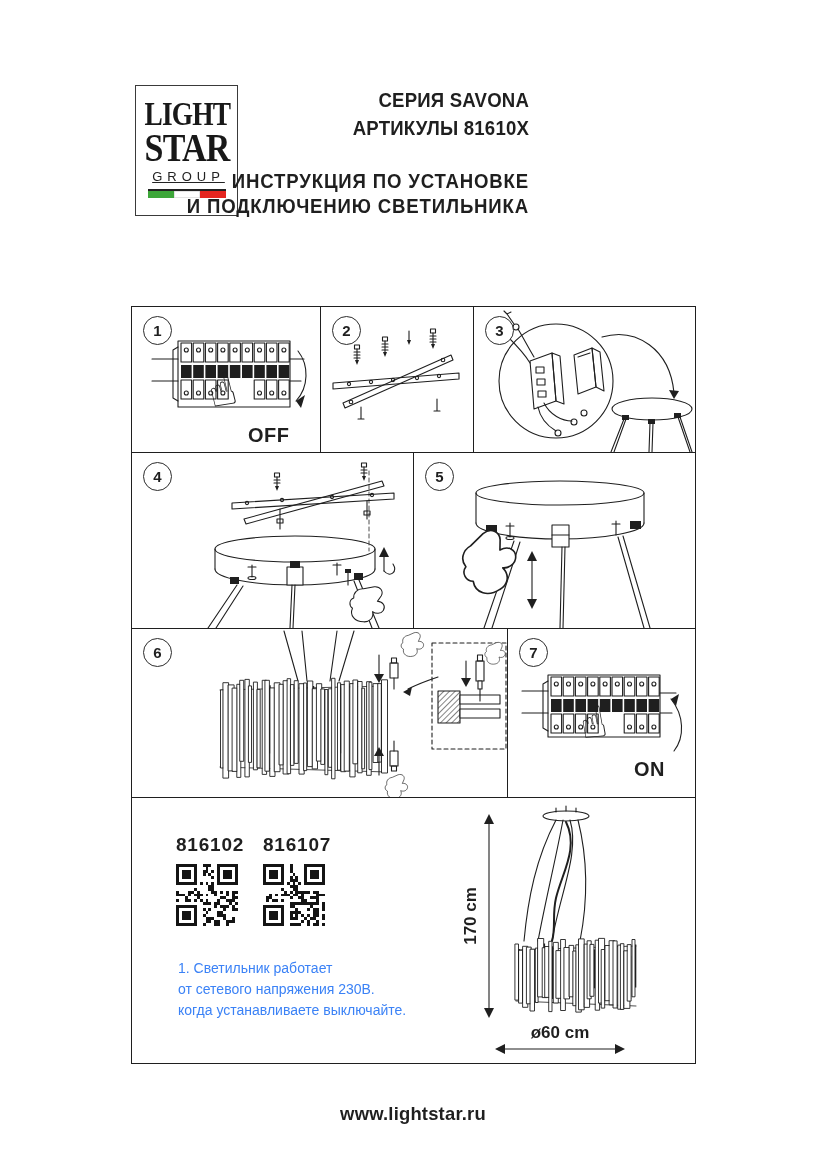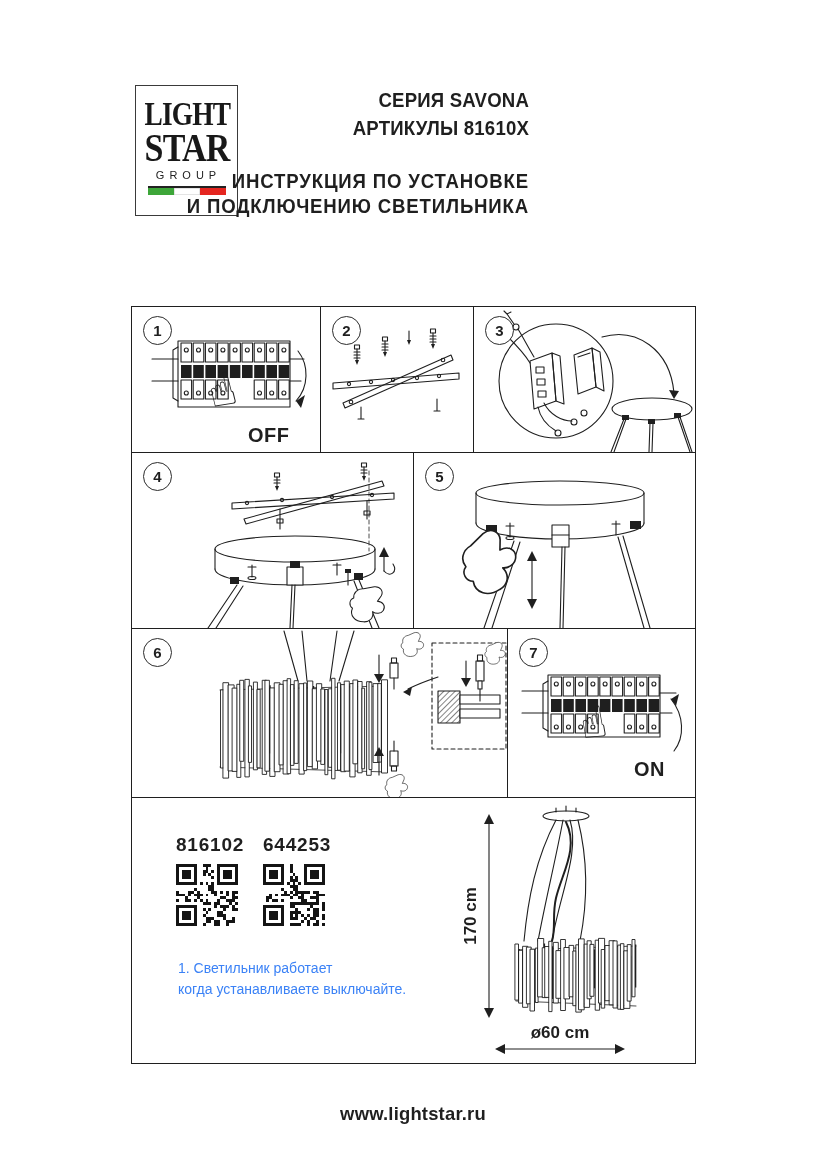--- a/index.html
+++ b/index.html
@@ -2,21 +2,21 @@
 <html><head>
 <meta charset="utf-8">
 <style>
   html,body{margin:0;padding:0;background:#fff;width:826px;height:1169px;overflow:hidden;}
   #page{position:relative;width:660px;height:1169px;background:#fff;font-family:"Liberation Sans",sans-serif;color:#1f1f1f;}
   
   #logo-box{position:absolute;left:135px;top:85px;width:103px;height:131px;border:1.5px solid #3a3a3a;box-sizing:border-box;text-align:center;background:#fff;}
   .logo-word{font-family:"Liberation Serif",serif;font-weight:bold;color:#181818;transform:scaleX(.83);transform-origin:center;}
   #logo-l1{font-size:33px;line-height:30px;margin-top:13px;letter-spacing:-1px;}
   #logo-l2{font-size:41px;line-height:36px;letter-spacing:-1px;}
-  #logo-group{font-size:11px;letter-spacing:5px;margin-top:4px;margin-left:4px;color:#222;}
+  #logo-group{font-size:13px;letter-spacing:5px;margin-top:4px;margin-left:4px;color:#222;text-decoration:underline;}
   #logo-flag{width:78px;height:7px;margin:5px auto 0;border-top:2px solid #222;display:flex;}
   #logo-flag div{flex:1;height:100%;}
   #title-block{position:absolute;right:131px;top:86px;text-align:right;font-weight:bold;transform:scaleX(.93);transform-origin:right top;}
   .t-top{font-size:20px;line-height:28px;letter-spacing:.2px;}
   .t-main{font-size:20px;line-height:25px;letter-spacing:.9px;}
   #title-gap{height:27px;}
   
   .cell{position:absolute;border:1px solid #1f1f1f;background:#fff;box-sizing:border-box;}
   .badge{position:absolute;left:11px;top:9px;width:27px;height:27px;border:1.6px solid #2c2c2c;border-radius:50%;display:flex;align-items:center;justify-content:center;font-size:15px;font-weight:bold;background:#fff;z-index:3;}
   .art{position:absolute;left:0;top:0;}
@@ -393,21 +393,21 @@
       <path d="M152 64 H168 M152 84 H164"></path>
       <path d="M166 122 C177 108 176 86 163 70"></path>
       <polygon class="fill" points="163,70 171,65 168,77"></polygon>
     </svg>
     <span class="hand-glyph" style="left:72px;top:72px;font-size:44px;transform:rotate(-10deg);">☝</span>
     <span class="switch-label" style="left:126px;top:128px;">ON</span>
   </div>
 
   <div class="cell" style="left:131px;top:797px;width:565px;height:267px;">
     <span class="article-num" style="left:44px;top:36px;">816102</span>
-    <span class="article-num" style="left:131px;top:36px;">644253</span>
+    <span class="article-num" style="left:131px;top:36px;">816107</span>
     <svg class="qr" style="left:44px;top:66px;" width="62" height="62" viewBox="0 0 21 21" shape-rendering="crispEdges">
         <g id="qr1">
           <rect x="0" y="0" width="1" height="1"></rect>
           <rect x="0" y="1" width="1" height="1"></rect>
           <rect x="0" y="2" width="1" height="1"></rect>
           <rect x="0" y="3" width="1" height="1"></rect>
           <rect x="0" y="4" width="1" height="1"></rect>
           <rect x="0" y="5" width="1" height="1"></rect>
           <rect x="0" y="6" width="1" height="1"></rect>
           <rect x="1" y="0" width="1" height="1"></rect>
@@ -801,20 +801,21 @@
           <rect x="20" y="13" width="1" height="1"></rect>
           <rect x="20" y="14" width="1" height="1"></rect>
           <rect x="20" y="15" width="1" height="1"></rect>
           <rect x="20" y="17" width="1" height="1"></rect>
           <rect x="20" y="18" width="1" height="1"></rect>
           <rect x="20" y="20" width="1" height="1"></rect>
         </g>
       </svg>
     <div id="notes">
       <div>1. Светильник работает</div>
+      <div>от сетевого напряжения 230В.</div>
       <div>когда устанавливаете выключайте.</div>
     </div>
     <svg class="art" width="565" height="267" viewBox="0 0 565 267">
       <ellipse cx="434" cy="18" rx="23" ry="5"></ellipse>
       <path d="M424 10 V14 M434 8 V13 M444 10 V14"></path>
       <path d="M424 22 C404 60 396 100 392 143"></path>
       <path d="M431 22 C424 60 414 100 406 143"></path>
       <path d="M438 22 C448 55 428 95 420 143"></path>
       <path d="M446 22 C456 62 456 102 448 143"></path>
       <path class="thick" d="M434 24 C447 50 430 75 424 100 C420 117 424 130 420 143"></path>

